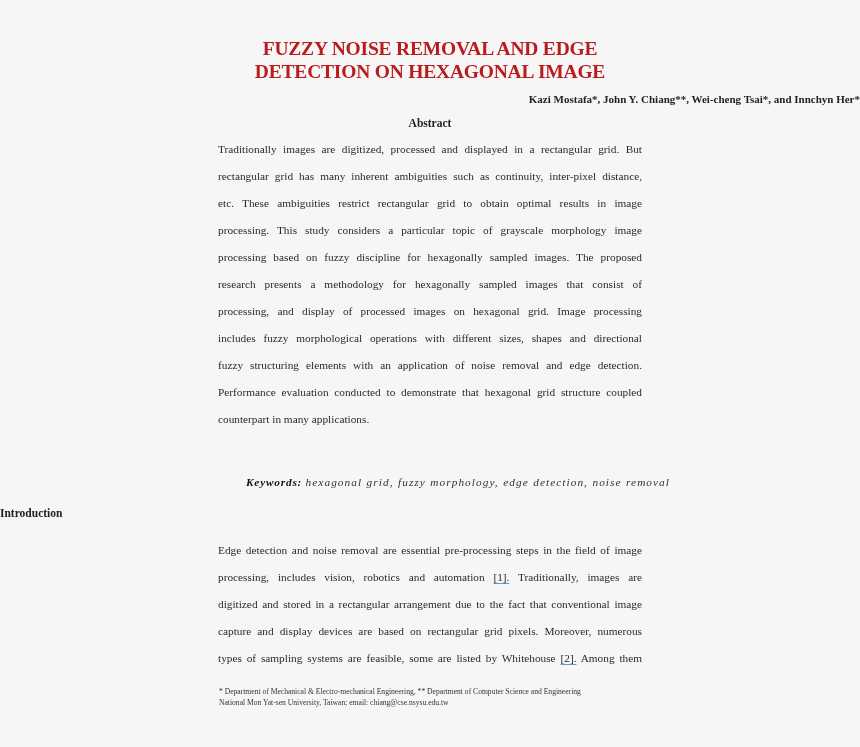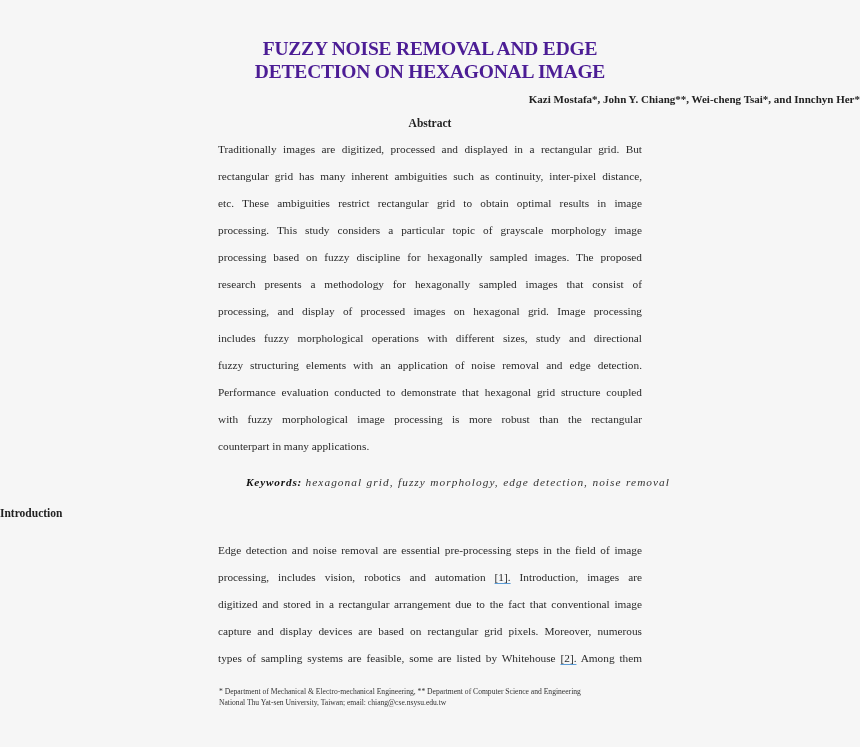--- a/index.html
+++ b/index.html
@@ -9,21 +9,21 @@
     font-family: "Liberation Serif", "DejaVu Serif", serif;
     color: #1a1a1a;
     position: relative;
   }
   .page {
     position: absolute; left: 0; top: 0; width: 860px; height: 747px;
   }
   .title {
     position: absolute; left: 0; width: 860px; text-align: center;
     font-weight: bold; font-size: 19.5px; line-height: 23px; letter-spacing: -0.2px;
-    top: 37px; color: #4c1d95;
+    top: 37px; color: #b91c1c;
   }
   .title div { white-space: nowrap; }
   .authors {
     position: absolute; left: 0; width: 860px; top: 93px; text-align: right;
     font-weight: bold; font-size: 11px; color: #222;
   }
   .abstract-head {
     position: absolute; left: 0; width: 860px; top: 117px; text-align: center;
     font-weight: bold; font-size: 11.5px; color: #222;
   }
@@ -74,40 +74,39 @@
   <div class="abstract-head">Abstract</div>
 
   <div class="para abstract">
     <div class="line">Traditionally images are digitized, processed and displayed in a rectangular grid. But</div>
     <div class="line">rectangular grid has many inherent ambiguities such as continuity, inter-pixel distance,</div>
     <div class="line">etc. These ambiguities restrict rectangular grid to obtain optimal results in image</div>
     <div class="line">processing. This study considers a particular topic of grayscale morphology image</div>
     <div class="line">processing based on fuzzy discipline for hexagonally sampled images. The proposed</div>
     <div class="line">research presents a methodology for hexagonally sampled images that consist of</div>
     <div class="line">processing, and display of processed images on hexagonal grid. Image processing</div>
-    <div class="line">includes fuzzy morphological operations with different sizes, study and directional</div>
+    <div class="line">includes fuzzy morphological operations with different sizes, shapes and directional</div>
     <div class="line">fuzzy structuring elements with an application of noise removal and edge detection.</div>
     <div class="line">Performance evaluation conducted to demonstrate that hexagonal grid structure coupled</div>
-    <div class="line">with fuzzy morphological image processing is more robust than the rectangular</div>
     <div class="line last">counterpart in many applications.</div>
   </div>
 
   <div class="keywords">
     <span class="kw-label">Keywords:</span>
     <span class="kw-list">hexagonal grid, fuzzy morphology, edge detection, noise removal</span>
   </div>
 
   <div class="intro-head">Introduction</div>
 
   <div class="para intro">
     <div class="line">Edge detection and noise removal are essential pre-processing steps in the field of image</div>
-    <div class="line"><span>processing, includes vision, robotics and automation </span><a class="cite">[1].</a><span> Introduction, images are</span></div>
+    <div class="line"><span>processing, includes vision, robotics and automation </span><a class="cite">[1].</a><span> Traditionally, images are</span></div>
     <div class="line">digitized and stored in a rectangular arrangement due to the fact that conventional image</div>
     <div class="line">capture and display devices are based on rectangular grid pixels. Moreover, numerous</div>
     <div class="line"><span>types of sampling systems are feasible, some are listed by Whitehouse </span><a class="cite">[2].</a><span> Among them</span></div>
   </div>
 
   <div class="footnote">
     <div>* Department of Mechanical &amp; Electro-mechanical Engineering, ** Department of Computer Science and Engineering</div>
-    <div>National Thu Yat-sen University, Taiwan; email: chiang@cse.nsysu.edu.tw</div>
+    <div>National Mon Yat-sen University, Taiwan; email: chiang@cse.nsysu.edu.tw</div>
   </div>
 
 </div>
 
 </body></html>

